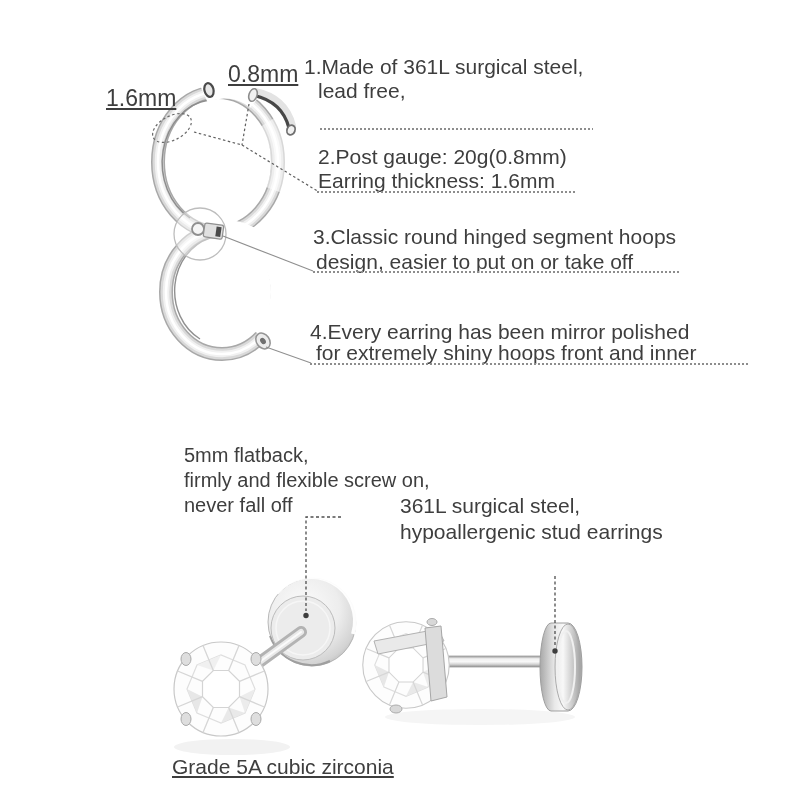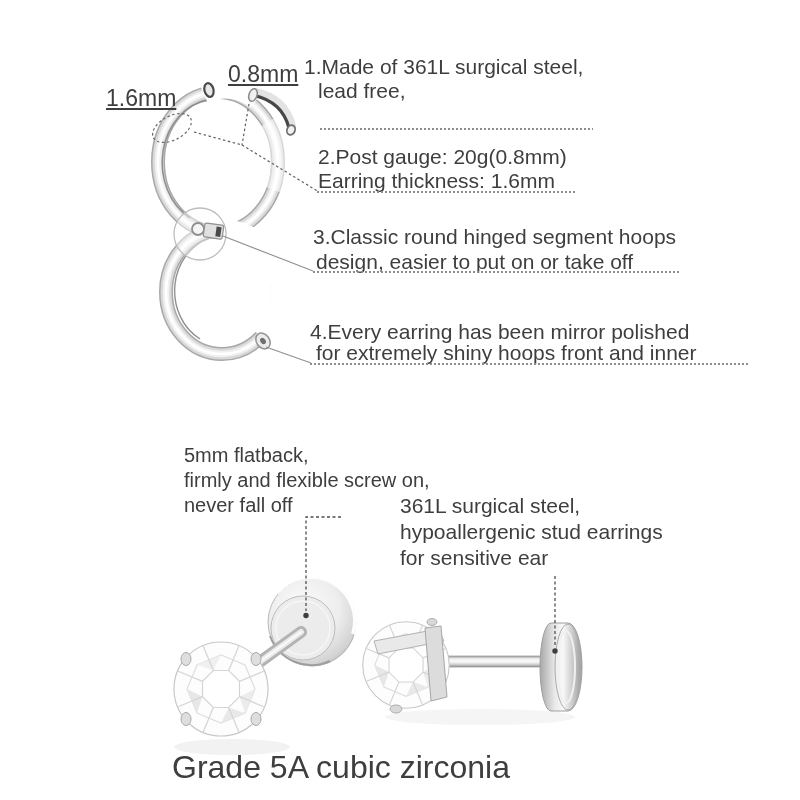--- a/index.html
+++ b/index.html
@@ -3,21 +3,21 @@
 <meta charset="utf-8">
 <style>
   html,body{margin:0;padding:0;background:#fff;}
   #stage{
     position:relative;width:800px;height:800px;background:#ffffff;overflow:hidden;
     font-family:"Liberation Sans", sans-serif;color:#3e3e3e;
   }
   #art{position:absolute;left:0;top:0;width:800px;height:800px;}
   .t{position:absolute;white-space:nowrap;font-size:21px;line-height:24px;color:#3e3e3e;letter-spacing:0px;}
   .lbl{font-size:23px;text-decoration:underline;}
-  .cap{font-size:32px;}
+  .cap{font-size:21px;text-decoration:underline;}
   .note{font-size:20px;margin-left:36px;}
   .mat{font-size:21px;width:306px;text-align:left;}
   .ul{
     position:absolute;height:2px;
     background-image:repeating-linear-gradient(90deg,#8d8d8d 0 2px,transparent 2px 4px);
   }
 </style>
 </head>
 <body>
 
@@ -184,16 +184,15 @@
   <div class="t" style="left:310px;top:320px">4.Every earring has been mirror polished</div>
   <div class="t" style="left:316px;top:341px">for extremely shiny hoops front and inner</div>
   <div class="ul" style="left:310px;top:363px;width:438px"></div>
 
   <div class="t note" style="left:148px;top:443px">5mm flatback,</div>
   <div class="t note" style="left:148px;top:468px">firmly and flexible screw on,</div>
   <div class="t note" style="left:148px;top:493px">never fall off</div>
 
   <div class="t mat" style="left:400px;top:494px">361L surgical steel,</div>
   <div class="t mat" style="left:400px;top:520px">hypoallergenic stud earrings</div>
-  <div class="t mat" style="left:400px;top:546px">for sensitive ear</div>
 
   <div class="t cap" style="left:172px;top:755px">Grade 5A cubic zirconia</div>
 </div>
 
 </body></html>

